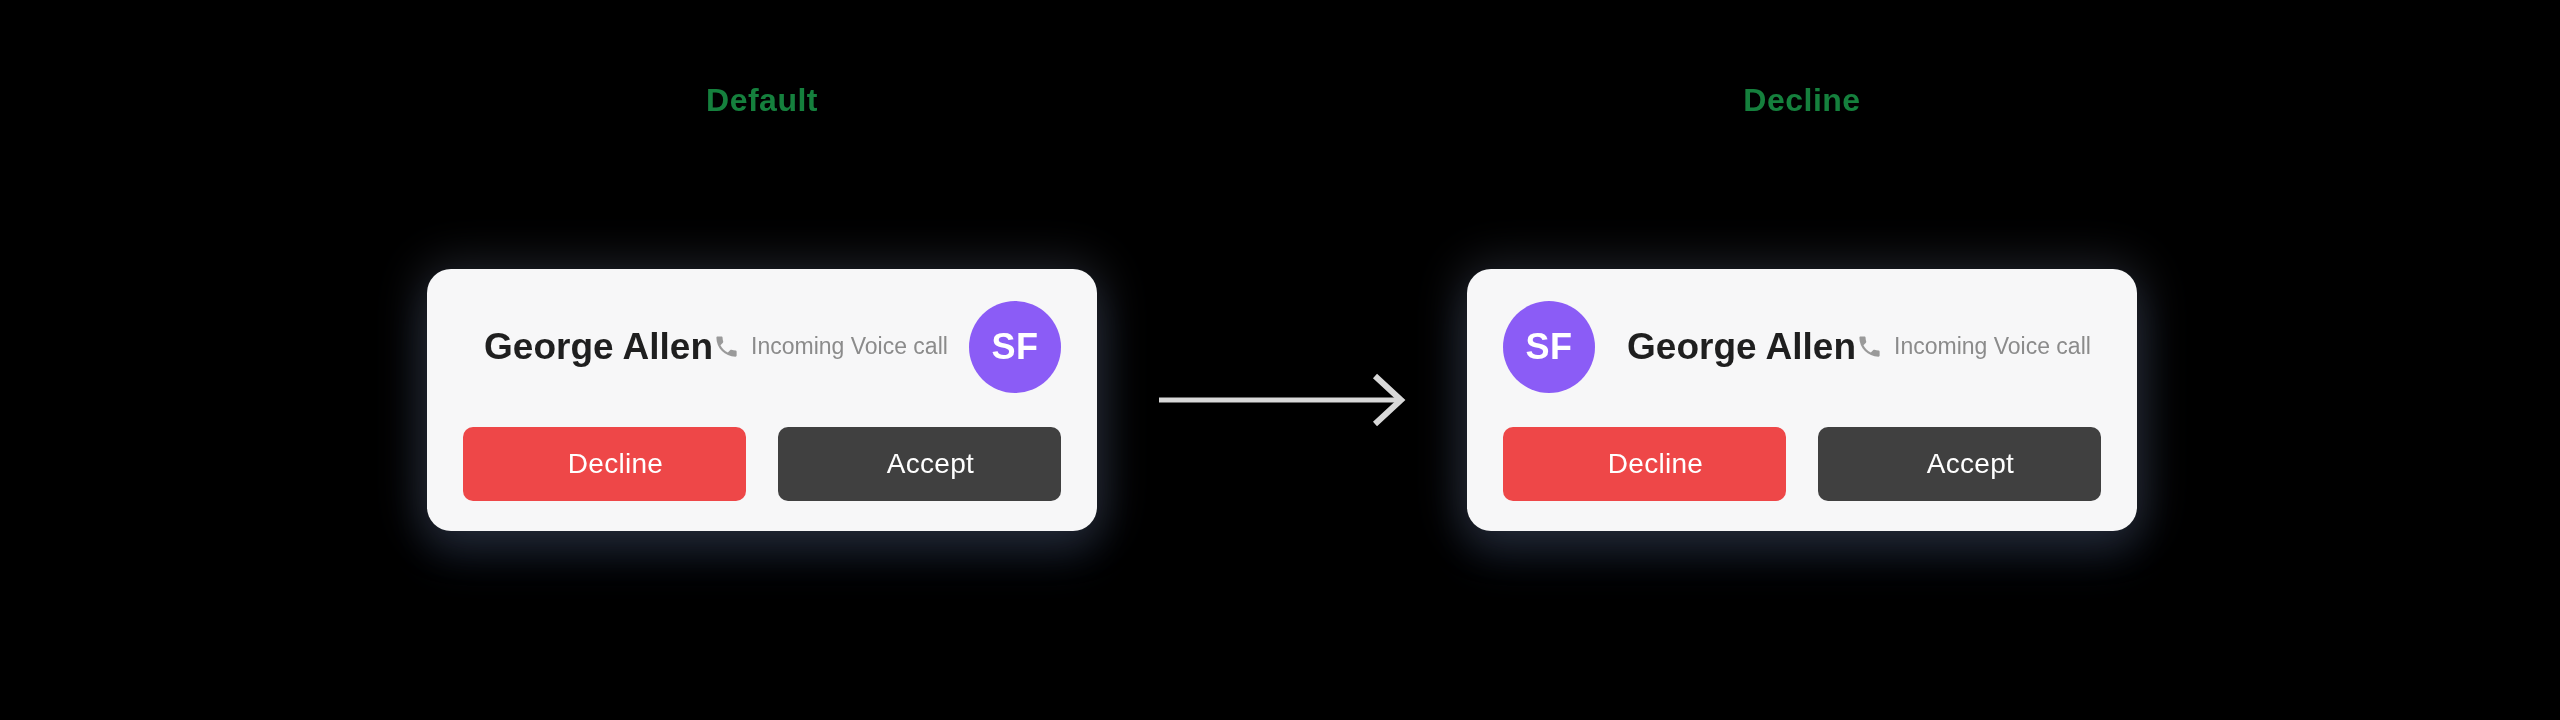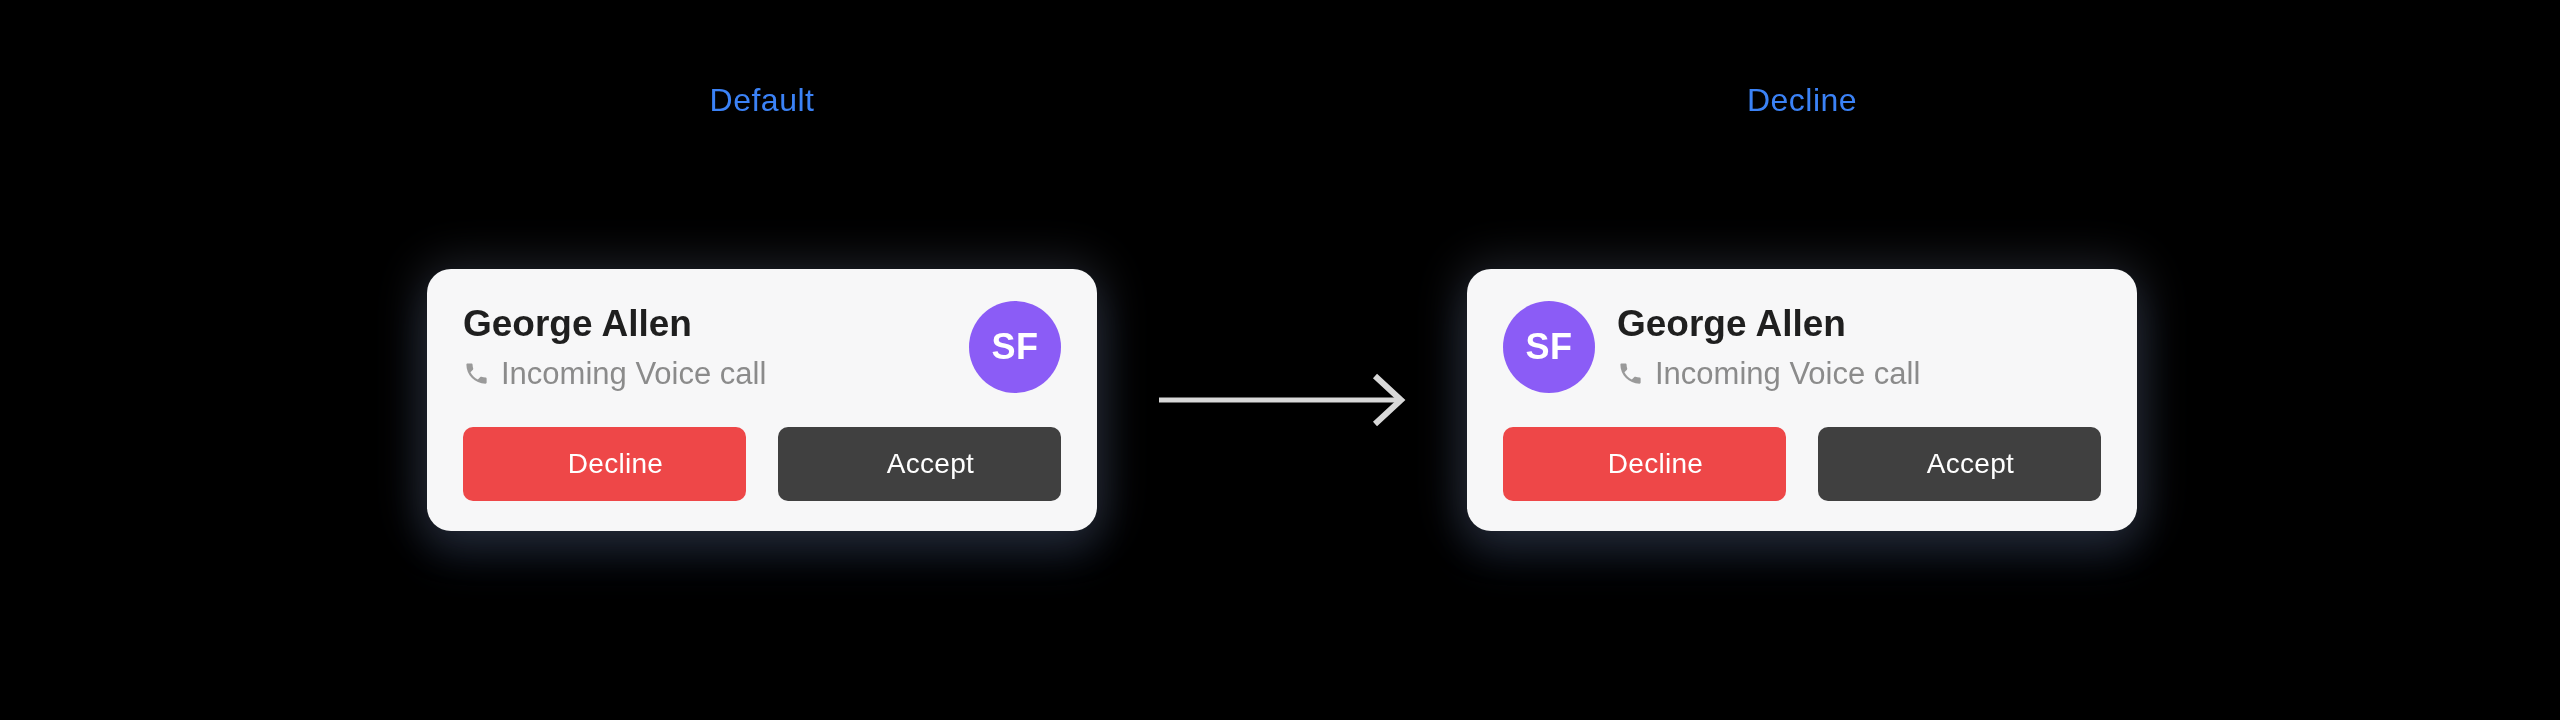--- a/index.html
+++ b/index.html
@@ -13,22 +13,22 @@
     position: relative;
     overflow: hidden;
     font-family: "Liberation Sans", "DejaVu Sans", sans-serif;
   }
   .variant-heading {
     position: absolute;
     top: 82px;
     width: 670px;
     text-align: center;
     font-size: 32px;
-    font-weight: 400;
-    color: #3b82f6;
+    font-weight: 700;
+    color: #15803d;
     letter-spacing: 0.5px;
   }
   #heading-default { left: 427px; }
   #heading-custom  { left: 1467px; }
 
   .call-card {
     position: absolute;
     top: 269px;
     width: 670px;
     height: 262px;
@@ -44,36 +44,35 @@
   #card-default { left: 427px; }
   #card-custom  { left: 1467px; }
 
   .card-header {
     display: flex;
     align-items: center;
     min-height: 92px;
   }
   .caller-block {
     display: flex;
-    flex-direction: column;
+    flex-direction: row;
     justify-content: center;
   }
   .card-header .grow { flex: 1; }
   .caller-name {
     font-size: 37px;
     font-weight: 700;
     color: #1f1f1f;
     line-height: 1.2;
   }
   .call-status {
     margin-top: 8px;
     display: flex;
-    align-items: center;
     gap: 11px;
-    font-size: 31px;
+    font-size: 23px;
     font-weight: 400;
     color: #8b8b8b;
     line-height: 1.2;
   }
   .phone-icon {
     display: inline-flex;
     width: 27px;
     height: 27px;
     flex: none;
   }

